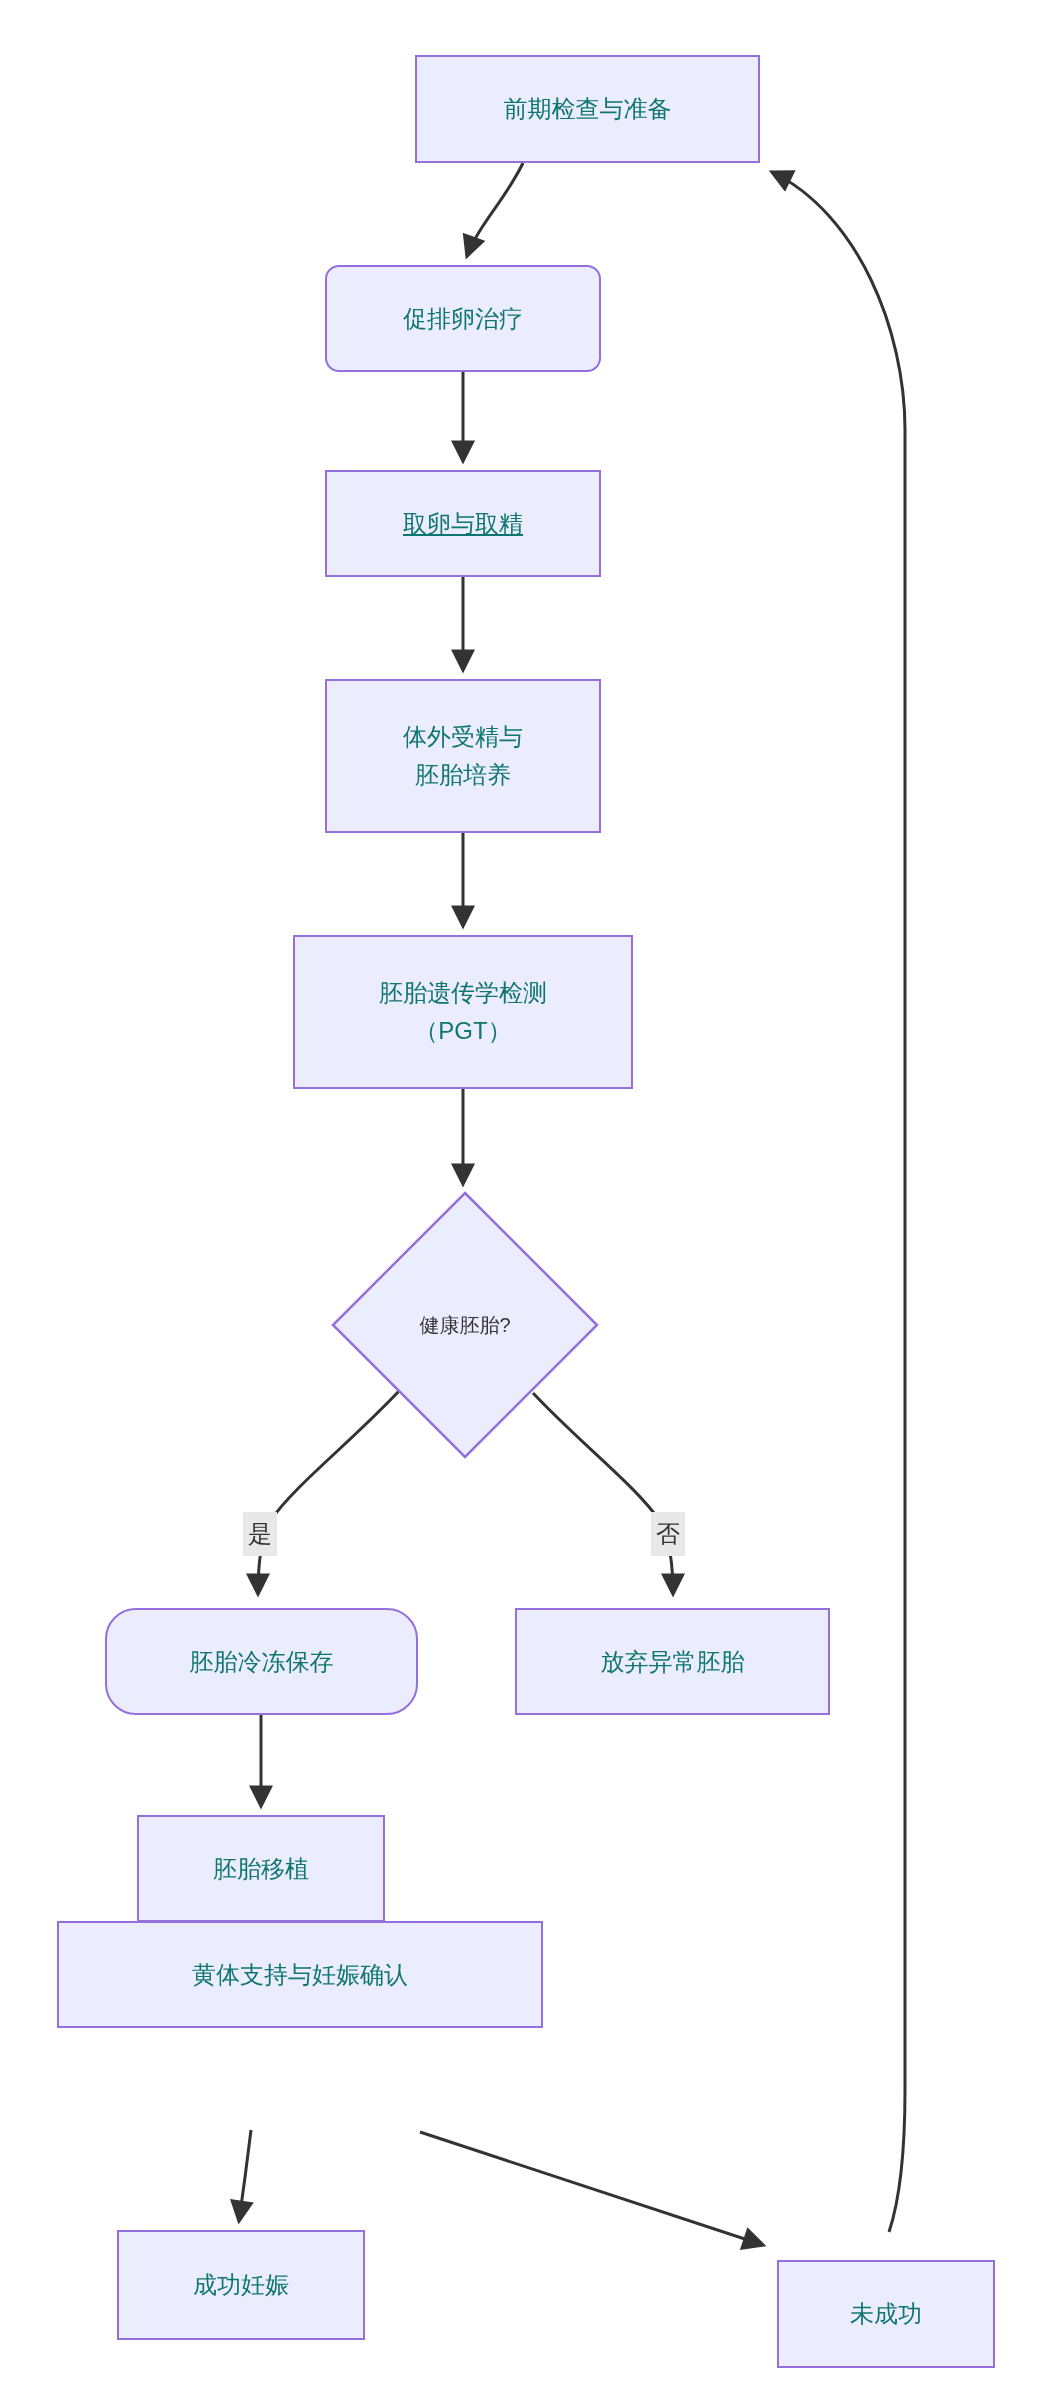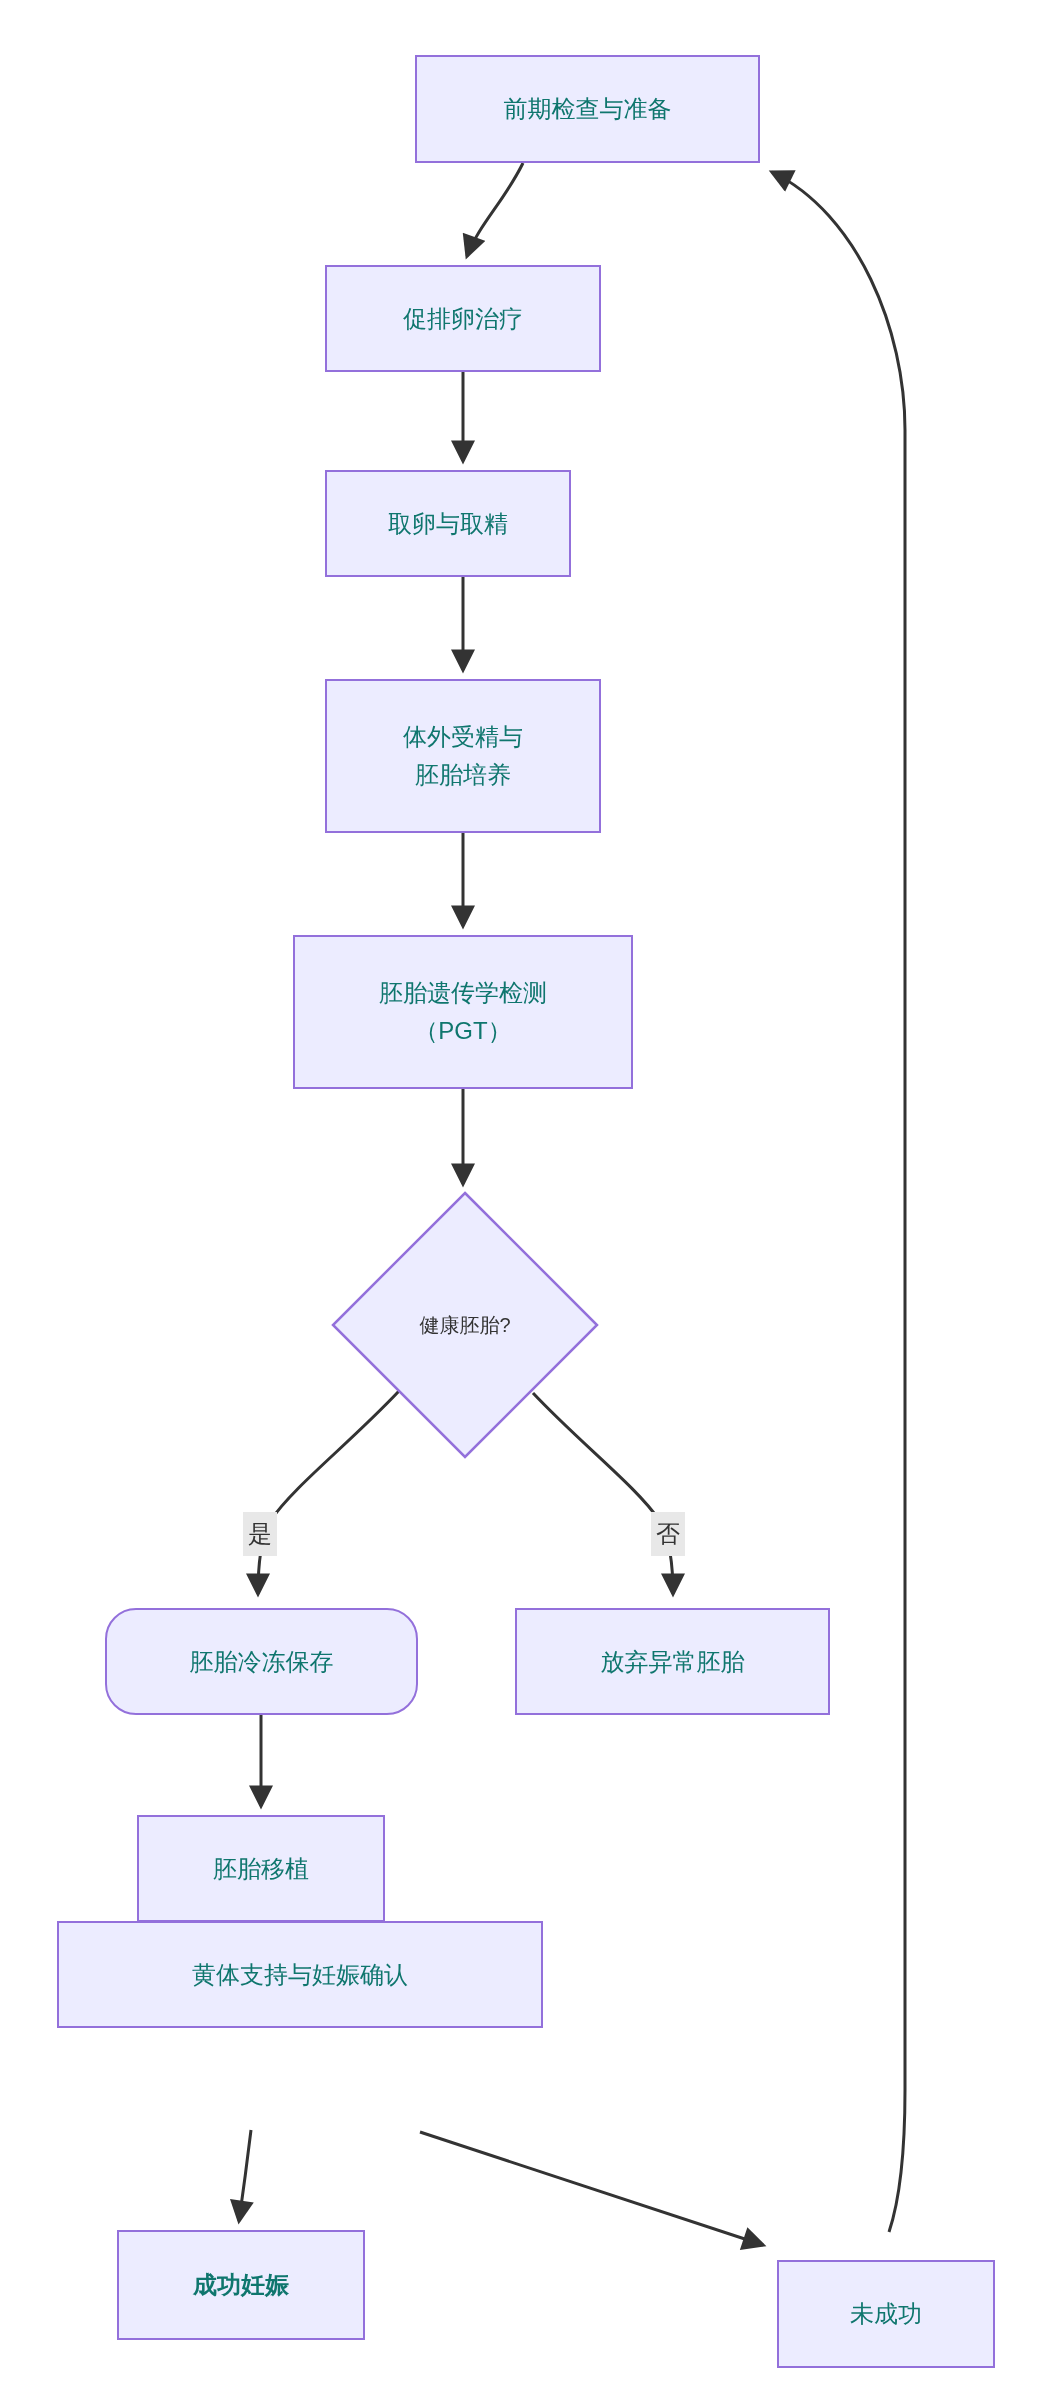--- a/index.html
+++ b/index.html
@@ -81,25 +81,25 @@
     <polygon points="465,1193 597,1325 465,1457 333,1325" fill="#ECECFF" stroke="#9370DB" stroke-width="2.5"></polygon>
   </svg>
 
   <div class="edge-label" style="left:260px; top:1534px;">是</div>
   <div class="edge-label" style="left:668px; top:1534px;">否</div>
 
   <div class="node" style="left:415px; top:55px; width:345px; height:108px;">
     <span>前期检查与准备</span>
   </div>
 
-  <div class="node" style="left:325px; top:265px; width:276px; height:107px;">
+  <div class="node" style="left:325px; top:265px; width:276px; height:107px;border-radius:14px;">
     <span>促排卵治疗</span>
   </div>
 
-  <div class="node" style="left:325px; top:470px; width:246px; height:107px;">
+  <div class="node" style="left:325px; top:470px; width:276px; height:107px;text-decoration:underline;">
     <span>取卵与取精</span>
   </div>
 
   <div class="node" style="left:325px; top:679px; width:276px; height:154px;">
     <span>体外受精与</span>
     <span>胚胎培养</span>
   </div>
 
   <div class="node" style="left:293px; top:935px; width:340px; height:154px;">
     <span>胚胎遗传学检测</span>
@@ -117,21 +117,21 @@
   </div>
 
   <div class="node" style="left:137px; top:1815px; width:248px; height:107px;">
     <span>胚胎移植</span>
   </div>
 
   <div class="node" style="left:57px; top:1921px; width:486px; height:107px;">
     <span>黄体支持与妊娠确认</span>
   </div>
 
-  <div class="node" style="left:117px; top:2230px; width:248px; height:110px;font-weight:bold;">
+  <div class="node" style="left:117px; top:2230px; width:248px; height:110px;">
     <span>成功妊娠</span>
   </div>
 
   <div class="node" style="left:777px; top:2232px; width:218px; height:108px;margin-top:28px;">
     <span>未成功</span>
   </div>
 
 </div>
 
 </body></html>

